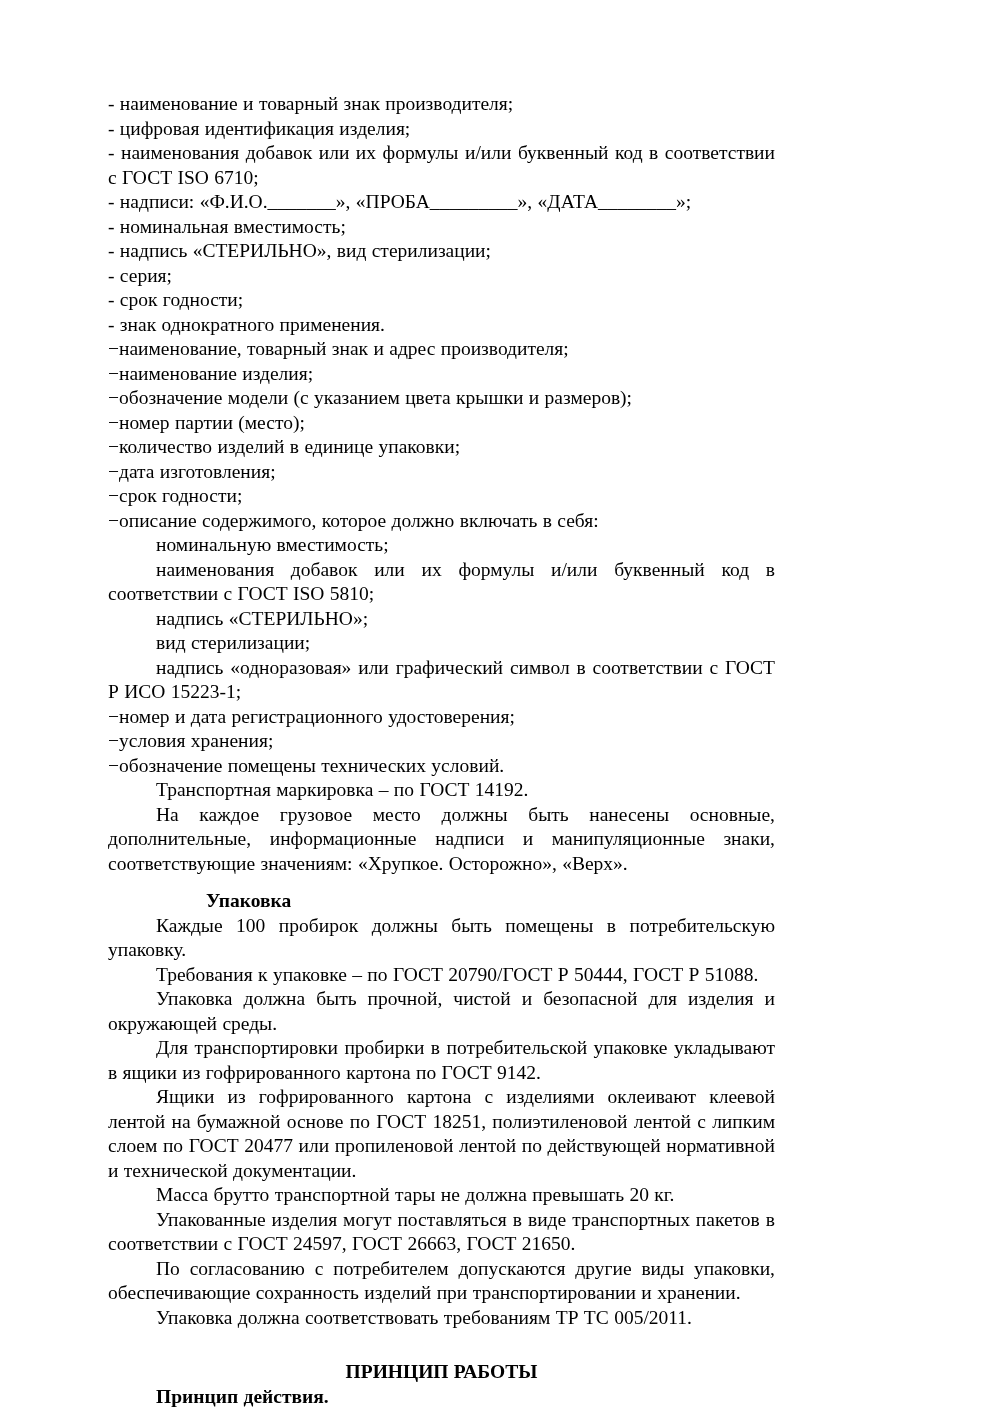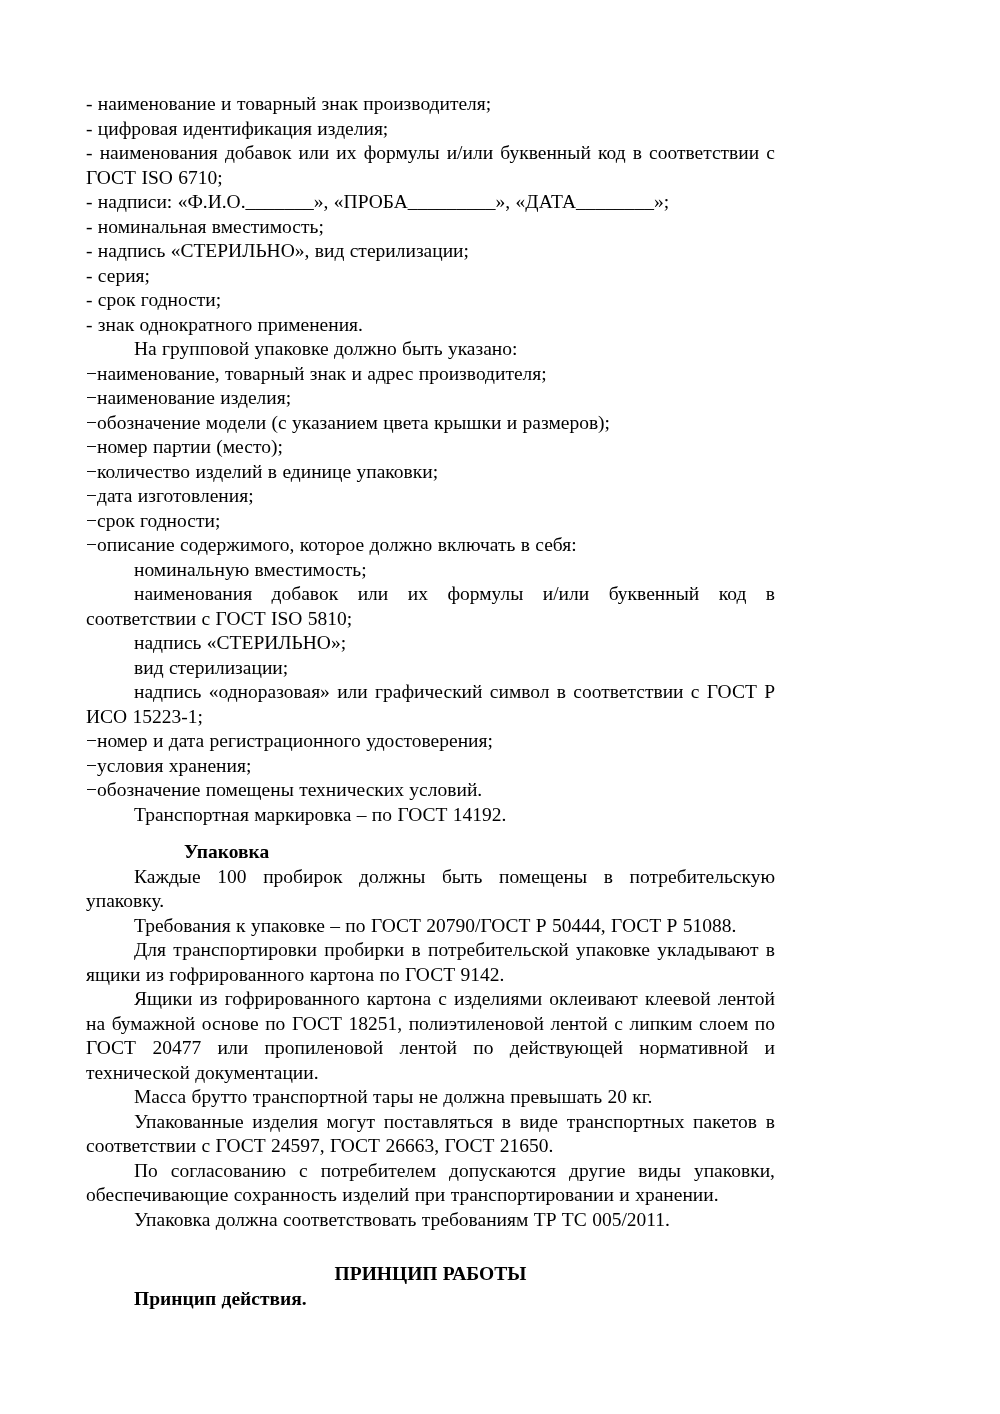--- a/index.html
+++ b/index.html
@@ -11,21 +11,21 @@
     width: 1000px;
     height: 1414px;
     font-family: "Liberation Serif", "DejaVu Serif", serif;
     color: #000000;
     overflow: hidden;
   }
   .page {
     box-sizing: border-box;
     width: 820px;
     height: 1414px;
-    padding: 92px 45px 40px 86px;
+    padding: 92px 45px 40px 108px;
     background: #ffffff;
   }
   .para {
     margin: 0;
     font-size: 19.5px;
     line-height: 24.5px;
     text-align: justify;
     word-spacing: 0.5px;
   }
   .indent {
@@ -56,41 +56,42 @@
   <div>
       <p class="para">- наименование и товарный знак производителя;</p>
       <p class="para">- цифровая идентификация изделия;</p>
       <p class="para">- наименования добавок или их формулы и/или буквенный код в соответствии с ГОСТ ISO 6710;</p>
       <p class="para">- надписи: «Ф.И.О._______», «ПРОБА_________», «ДАТА________»;</p>
       <p class="para">- номинальная вместимость;</p>
       <p class="para">- надпись «СТЕРИЛЬНО», вид стерилизации;</p>
       <p class="para">- серия;</p>
       <p class="para">- срок годности;</p>
       <p class="para">- знак однократного применения.</p>
-      <p class="para indent">На групповой упаковке должно быть указано:</p>
       <p class="para">−наименование, товарный знак и адрес производителя;</p>
       <p class="para">−наименование изделия;</p>
       <p class="para">−обозначение модели (с указанием цвета крышки и размеров);</p>
       <p class="para">−номер партии (место);</p>
       <p class="para">−количество изделий в единице упаковки;</p>
       <p class="para">−дата изготовления;</p>
       <p class="para">−срок годности;</p>
       <p class="para">−описание содержимого, которое должно включать в себя:</p>
       <p class="para indent">номинальную вместимость;</p>
       <p class="para indent">наименования добавок или их формулы и/или буквенный код в соответствии с ГОСТ ISO 5810;</p>
       <p class="para indent">надпись «СТЕРИЛЬНО»;</p>
       <p class="para indent">вид стерилизации;</p>
       <p class="para indent">надпись «одноразовая» или графический символ в соответствии с ГОСТ Р ИСО 15223-1;</p>
       <p class="para">−номер и дата регистрационного удостоверения;</p>
       <p class="para">−условия хранения;</p>
       <p class="para">−обозначение помещены технических условий.</p>
       <p class="para indent">Транспортная маркировка – по ГОСТ 14192.</p>
+      <p class="para indent">На каждое грузовое место должны быть нанесены основные, дополнительные, информационные надписи и манипуляционные знаки, соответствующие значениям: «Хрупкое. Осторожно», «Верх».</p>
       <p class="para heading-sub">Упаковка</p>
       <p class="para indent">Каждые 100 пробирок должны быть помещены в потребительскую упаковку.</p>
       <p class="para indent">Требования к упаковке – по ГОСТ 20790/ГОСТ Р 50444, ГОСТ Р 51088.</p>
+      <p class="para indent">Упаковка должна быть прочной, чистой и безопасной для изделия и окружающей среды.</p>
       <p class="para indent">Для транспортировки пробирки в потребительской упаковке укладывают в ящики из гофрированного картона по ГОСТ 9142.</p>
       <p class="para indent">Ящики из гофрированного картона с изделиями оклеивают клеевой лентой на бумажной основе по ГОСТ 18251, полиэтиленовой лентой с липким слоем по ГОСТ 20477 или пропиленовой лентой по действующей нормативной и технической документации.</p>
       <p class="para indent">Масса брутто транспортной тары не должна превышать 20 кг.</p>
       <p class="para indent">Упакованные изделия могут поставляться в виде транспортных пакетов в соответствии с ГОСТ 24597, ГОСТ 26663, ГОСТ 21650.</p>
       <p class="para indent">По согласованию с потребителем допускаются другие виды упаковки, обеспечивающие сохранность изделий при транспортировании и хранении.</p>
       <p class="para indent">Упаковка должна соответствовать требованиям ТР ТС 005/2011.</p>
       <p class="para heading-center">ПРИНЦИП РАБОТЫ</p>
       <p class="para indent-bold">Принцип действия.</p>
     </div>
 </div>

